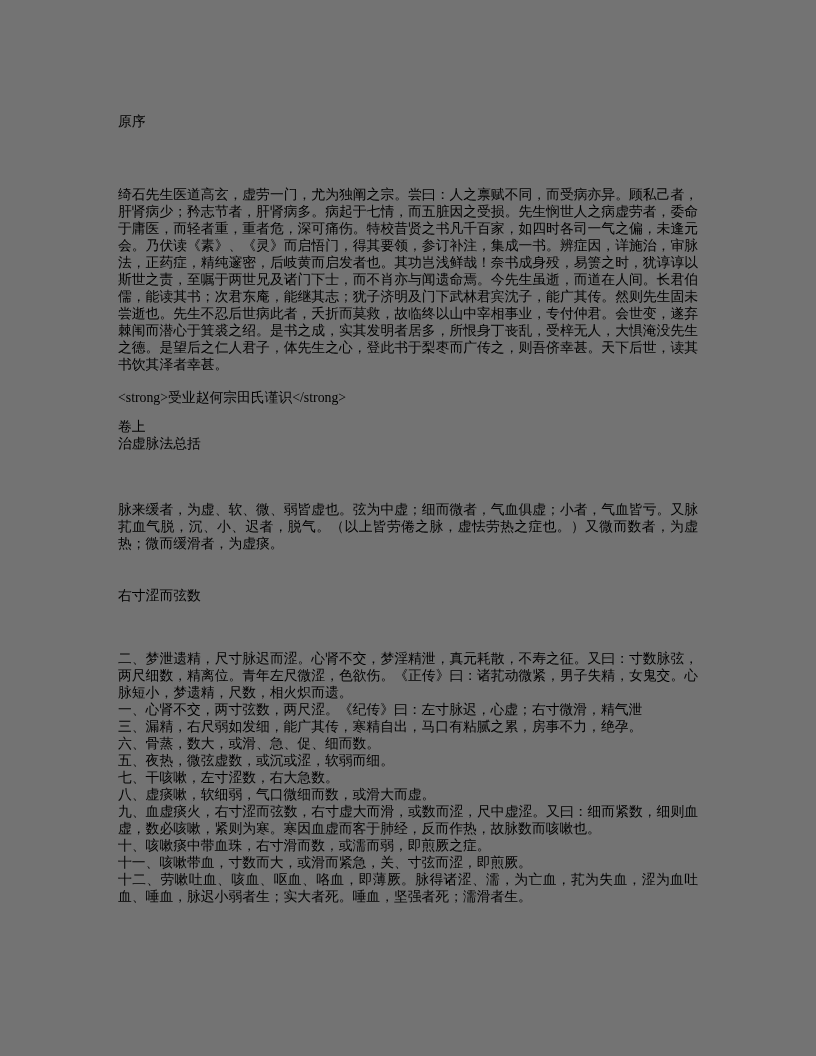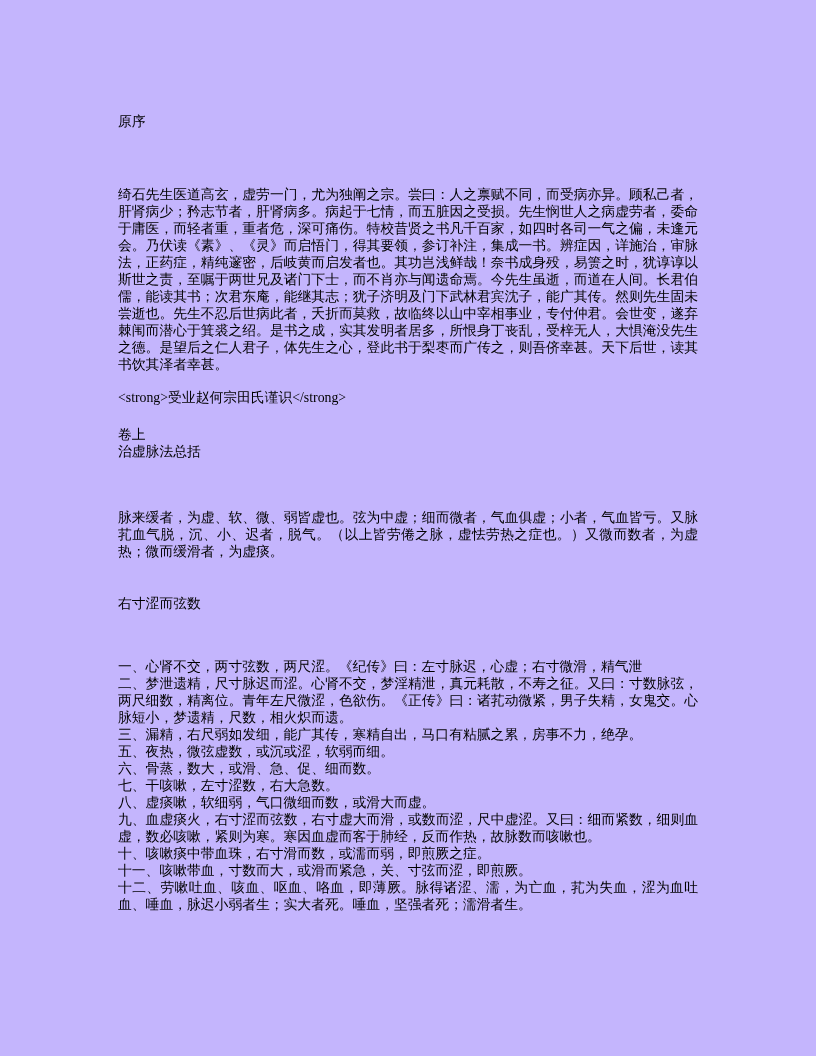--- a/index.html
+++ b/index.html
@@ -6,37 +6,37 @@
   html, body { background: #ffffff; }
   body {
     width: 816px;
     height: 1056px;
     margin: 0 auto;
     overflow: hidden;
   }
   .page {
     width: 816px;
     height: 1056px;
-    background: #c4b5fd;
+    background: #737373;
     color: #000000;
     padding: 113px 118px 40px 118px;
     font-family: "Liberation Serif", "DejaVu Serif", serif;
     font-size: 13.8px;
     line-height: 17px;
     font-weight: normal;
   }
   .h {
     font-size: 13.8px;
     font-weight: normal;
     text-align: left;
   }
   .para { text-align: justify; }
   .preface-body   { margin-top: 56px; }
   .signature-line { margin-top: 16px; font-family: Liberation Serif, serif; }
-  .volume-heading { margin-top: 20px; }
+  .volume-heading { margin-top: 12px; }
   .overview-body  { margin-top: 49px; }
   .classification-heading { margin-top: 35px; }
   .list { margin-top: 46px; }
   .list p { margin: 0; text-align: justify; }
 </style>
 </head>
 <body>
 
 <div class="page">
 
@@ -48,25 +48,25 @@
 
   <div class="h volume-heading">卷上</div>
 
   <div class="h">治虚脉法总括</div>
 
   <p class="para overview-body">脉来缓者，为虚、软、微、弱皆虚也。弦为中虚；细而微者，气血俱虚；小者，气血皆亏。又脉芤血气脱，沉、小、迟者，脱气。（以上皆劳倦之脉，虚怯劳热之症也。）又微而数者，为虚热；微而缓滑者，为虚痰。</p>
 
   <div class="h classification-heading">右寸涩而弦数</div>
 
   <div class="list">
+    <p>二、梦泄遗精，尺寸脉迟而涩。心肾不交，梦淫精泄，真元耗散，不寿之征。又曰：寸数脉弦，两尺细数，精离位。青年左尺微涩，色欲伤。《正传》曰：诸芤动微紧，男子失精，女鬼交。心脉短小，梦遗精，尺数，相火炽而遗。</p>
     <p>一、心肾不交，两寸弦数，两尺涩。《纪传》曰：左寸脉迟，心虚；右寸微滑，精气泄</p>
-    <p>二、梦泄遗精，尺寸脉迟而涩。心肾不交，梦淫精泄，真元耗散，不寿之征。又曰：寸数脉弦，两尺细数，精离位。青年左尺微涩，色欲伤。《正传》曰：诸芤动微紧，男子失精，女鬼交。心脉短小，梦遗精，尺数，相火炽而遗。</p>
     <p>三、漏精，右尺弱如发细，能广其传，寒精自出，马口有粘腻之累，房事不力，绝孕。</p>
+    <p>六、骨蒸，数大，或滑、急、促、细而数。</p>
     <p>五、夜热，微弦虚数，或沉或涩，软弱而细。</p>
-    <p>六、骨蒸，数大，或滑、急、促、细而数。</p>
     <p>七、干咳嗽，左寸涩数，右大急数。</p>
     <p>八、虚痰嗽，软细弱，气口微细而数，或滑大而虚。</p>
     <p>九、血虚痰火，右寸涩而弦数，右寸虚大而滑，或数而涩，尺中虚涩。又曰：细而紧数，细则血虚，数必咳嗽，紧则为寒。寒因血虚而客于肺经，反而作热，故脉数而咳嗽也。</p>
     <p>十、咳嗽痰中带血珠，右寸滑而数，或濡而弱，即煎厥之症。</p>
     <p>十一、咳嗽带血，寸数而大，或滑而紧急，关、寸弦而涩，即煎厥。</p>
     <p>十二、劳嗽吐血、咳血、呕血、咯血，即薄厥。脉得诸涩、濡，为亡血，芤为失血，涩为血吐血、唾血，脉迟小弱者生；实大者死。唾血，坚强者死；濡滑者生。</p>
   </div>
 
 </div>
 

